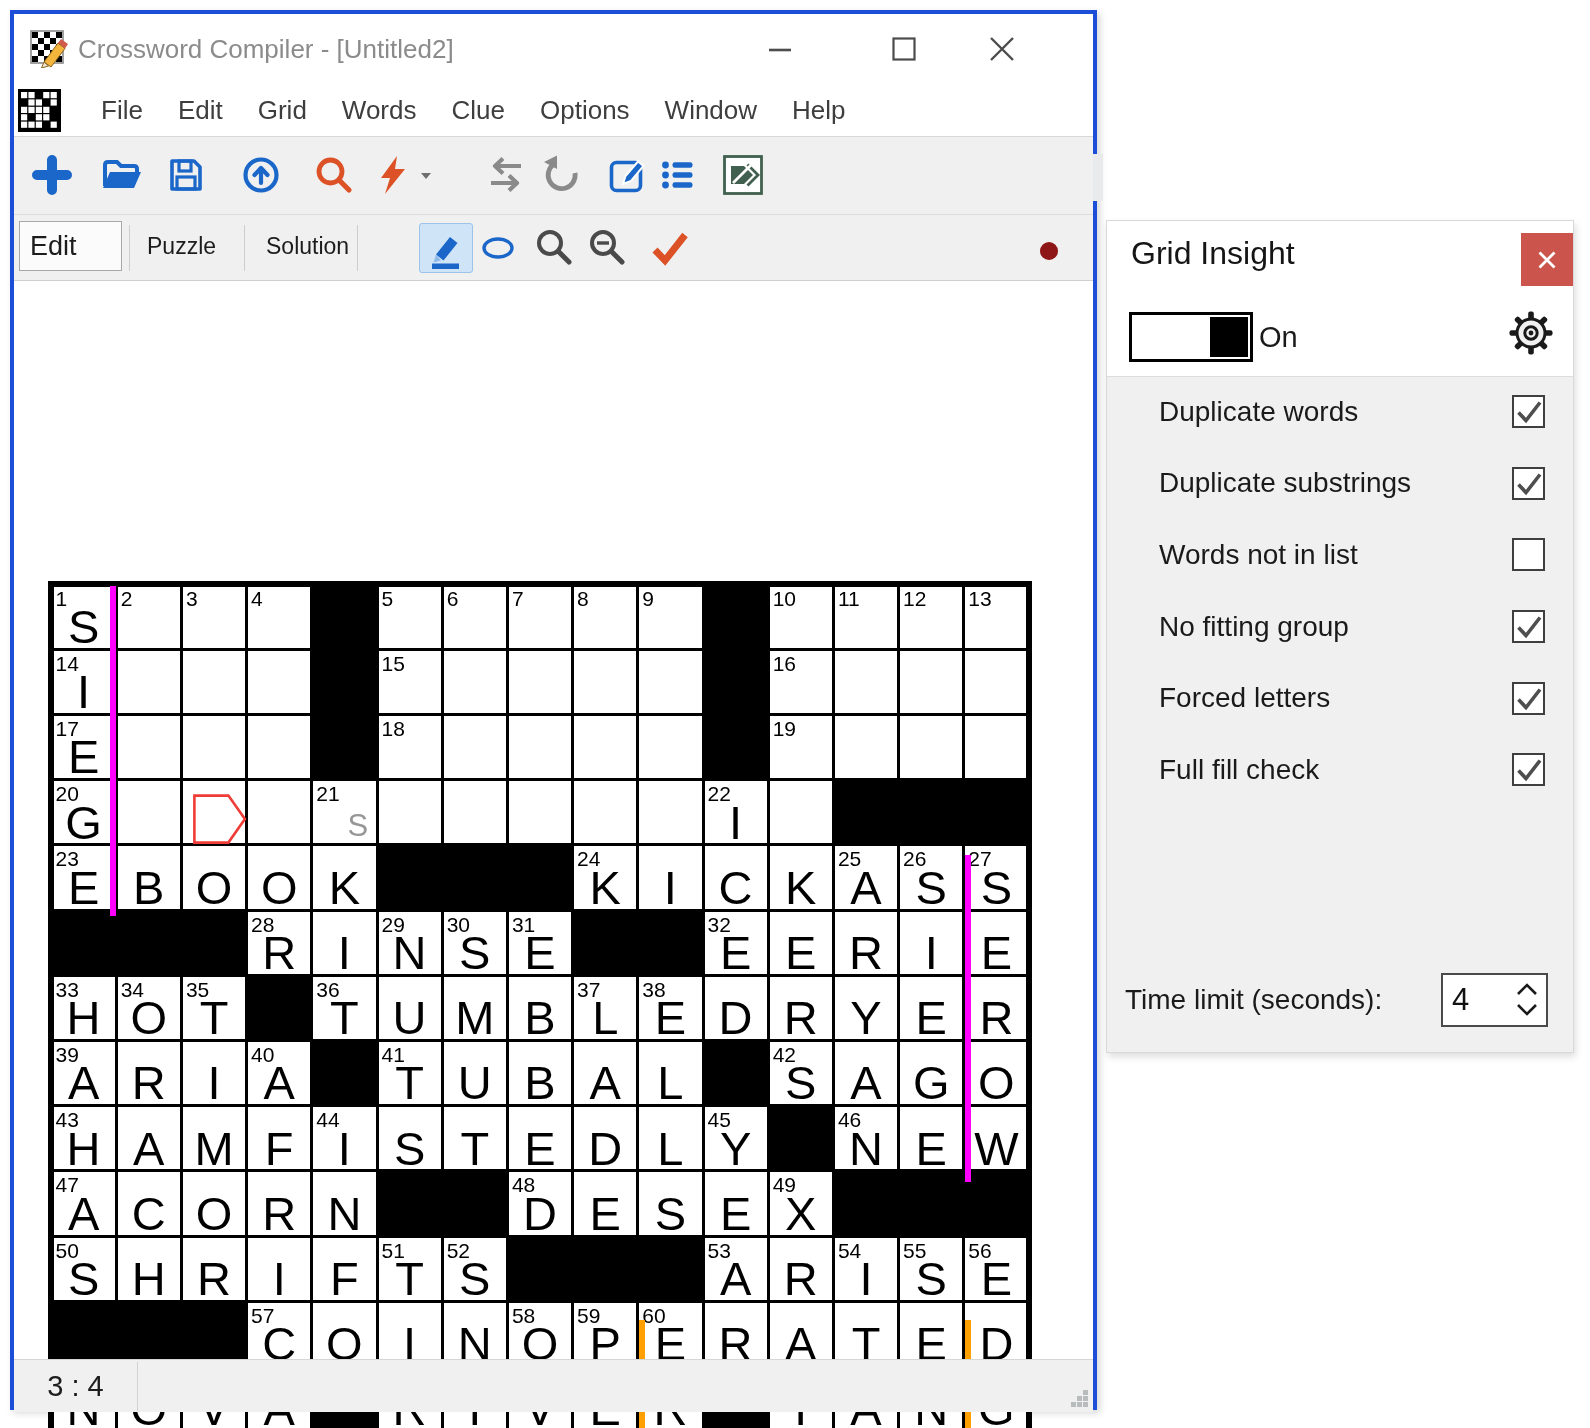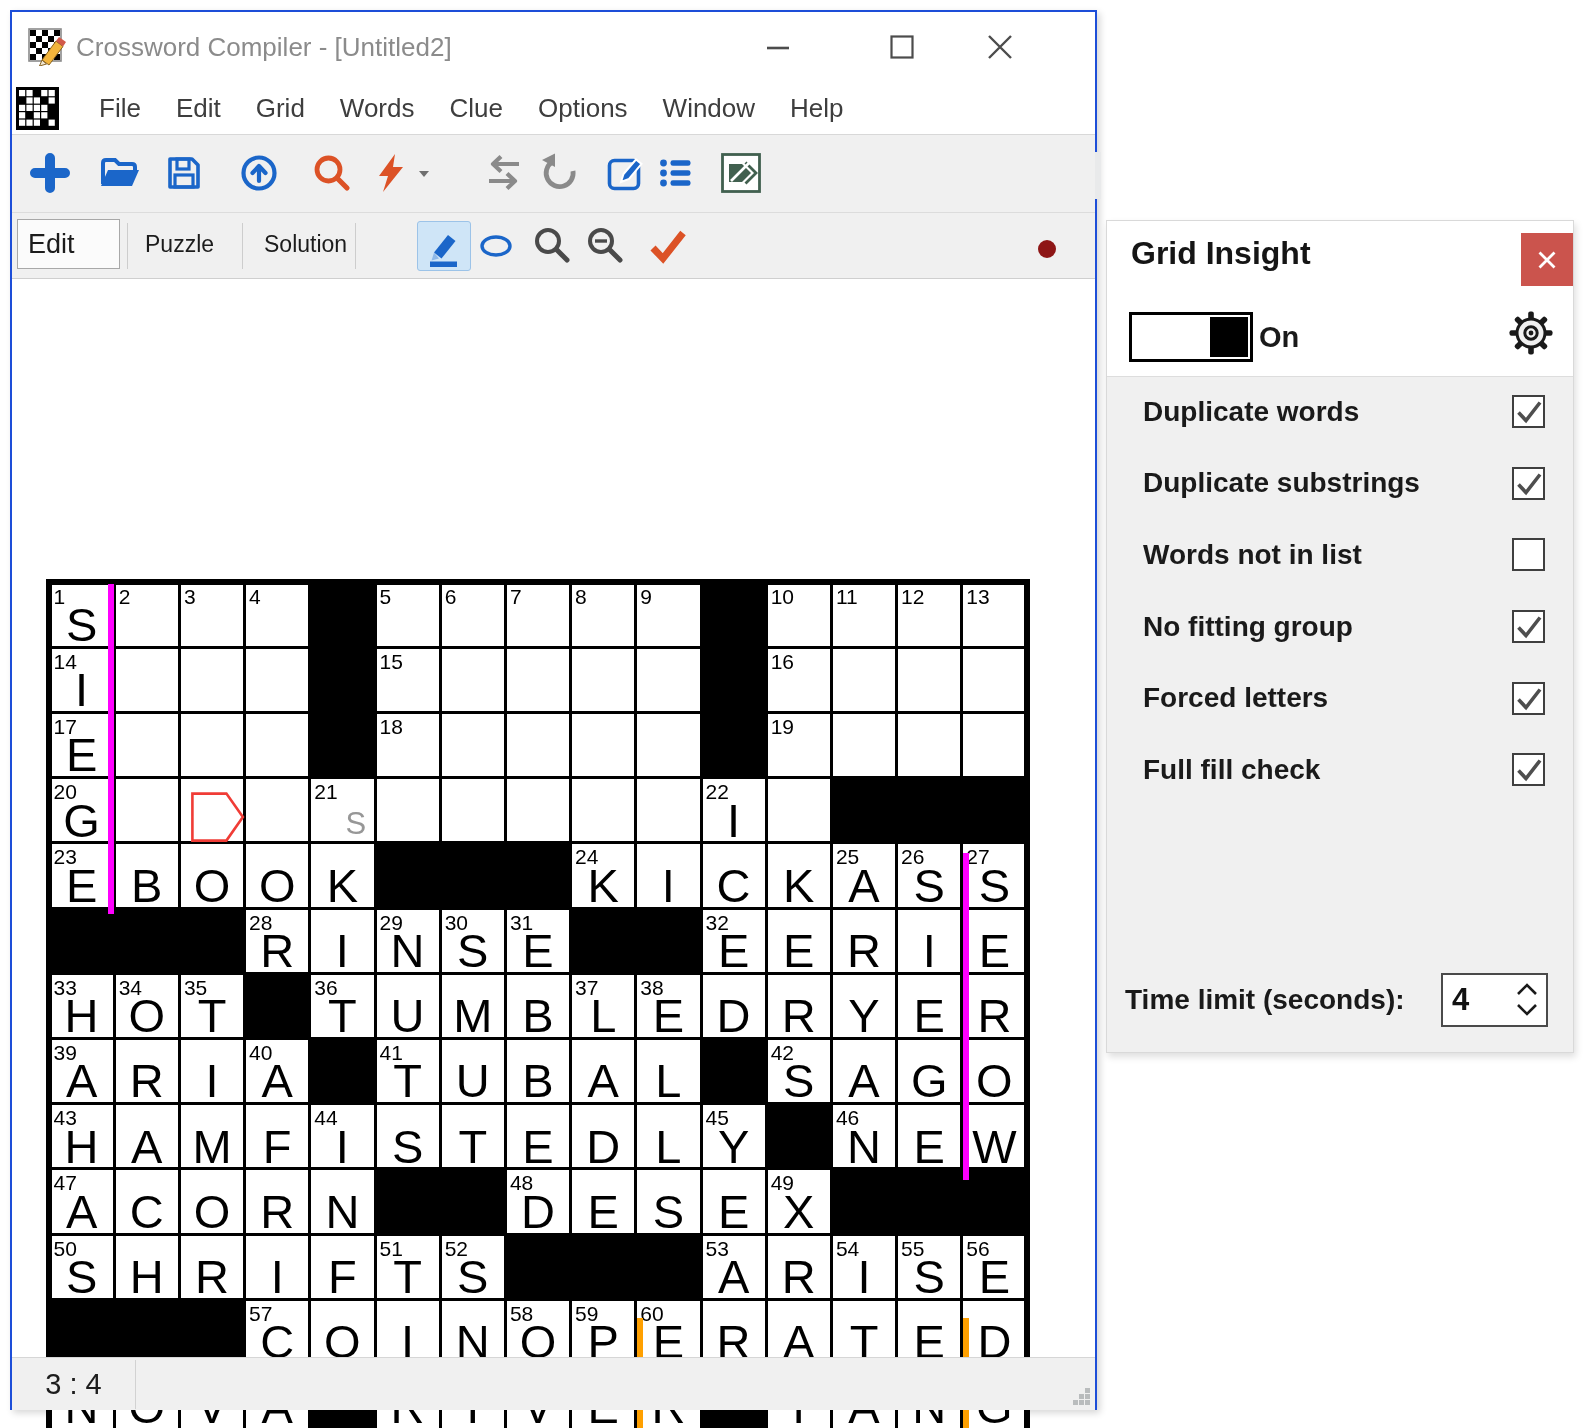--- a/index.html
+++ b/index.html
@@ -2,21 +2,21 @@
 <html><head>
 <meta charset="utf-8">
 <style>
   html,body{margin:0;padding:0;background:#fff;}
   body{width:1590px;height:1428px;position:relative;font-family:"Liberation Sans",sans-serif;
        -webkit-font-smoothing:antialiased;overflow:hidden;}
   .abs{position:absolute;}
 
   
   #main-window{left:10px;top:10px;width:1087px;height:1400px;background:#fff;
-    border:2px solid #1d4ed8;box-sizing:border-box;box-shadow:3px 3px 7px rgba(0,0,0,.16);}
+    border:4px solid #1d4ed8;box-sizing:border-box;box-shadow:3px 3px 7px rgba(0,0,0,.16);}
   #titlebar{left:0;top:0;right:0;height:70px;background:#fff;}
   #app-icon{left:16px;top:16px;width:38px;height:38px;}
   #window-title{left:64px;top:0;height:70px;line-height:70px;font-size:26px;color:#8b8b8b;white-space:nowrap;}
   .win-btn{width:44px;height:44px;top:13px;display:flex;align-items:center;justify-content:center;}
   #btn-minimize{left:744px;} #btn-maximize{left:868px;} #btn-close{left:966px;}
 
   #menubar{left:0;top:70px;right:0;height:52px;background:#fff;}
   #mdi-icon{left:4px;top:5px;width:43px;height:43px;}
   #menu-items{left:84px;top:0;height:52px;display:flex;align-items:center;gap:29px;}
   .menu-item{font-size:26px;color:#3e3e3e;padding:0 3px;cursor:default;}
@@ -40,29 +40,29 @@
   #client-area{left:0;top:267px;right:0;height:1078px;background:#fff;overflow:visible;}
   #grid-svg{left:34px;top:300px;}
 
   #statusbar{left:0;top:1345px;right:0;height:53px;background:#f0f0f0;border-top:1px solid #d6d6d6;box-sizing:border-box;}
   #status-pos{left:0;top:0;width:123px;height:53px;line-height:53px;text-align:center;font-size:29px;color:#1d1d1d;}
   #status-sep{left:123px;top:2px;width:1px;height:49px;background:#d2d2d2;}
   #resize-grip{right:4px;bottom:4px;}
 
   
   #grid-insight{left:1106px;top:220px;width:468px;height:833px;background:#f0f0f0;
-    border:1px solid #d9d9d9;box-sizing:border-box;box-shadow:2px 4px 7px rgba(0,0,0,.13);font-weight:bold;}
+    border:1px solid #d9d9d9;box-sizing:border-box;box-shadow:2px 4px 7px rgba(0,0,0,.13);}
   #gi-header{left:0;top:0;right:0;height:155px;background:#fff;border-bottom:1px solid #ddd;}
   #gi-title{left:24px;top:14px;font-size:32px;color:#151515;}
   #gi-close{left:414px;top:12px;width:52px;height:53px;display:flex;align-items:center;justify-content:center;}
   #gi-toggle{left:22px;top:91px;width:124px;height:50px;border:3px solid #000;box-sizing:border-box;background:#fff;}
   #gi-knob{position:absolute;top:2px;bottom:2px;right:2px;width:38px;background:#000;}
   #gi-on{left:152px;top:91px;height:50px;line-height:50px;font-size:29px;color:#1a1a1a;}
   #gi-gear{left:396px;top:84px;width:56px;height:56px;display:flex;align-items:center;justify-content:center;}
-  #gi-list{left:0;top:155px;right:0;}
+  #gi-list{left:16px;top:155px;right:0;}
   .gi-row{height:71.6px;display:flex;align-items:center;justify-content:space-between;
     padding-left:36px;padding-right:28px;}
   .gi-label{font-size:28px;color:#1a1a1a;}
   .gi-check{width:33px;height:33px;background:#fff;border:2px solid #3f3f3f;box-sizing:border-box;
     display:flex;align-items:center;justify-content:center;}
   #gi-time-label{left:18px;top:752px;height:54px;line-height:54px;font-size:28px;color:#1a1a1a;}
   #gi-spinner{left:334px;top:752px;width:107px;height:54px;background:#fff;border:2px solid #4a4a4a;box-sizing:border-box;}
   #gi-spin-value{position:absolute;left:9px;top:0;height:50px;line-height:50px;font-size:31px;color:#111;}
   #gi-spin-chevrons{position:absolute;right:5px;top:3px;}
 </style>

